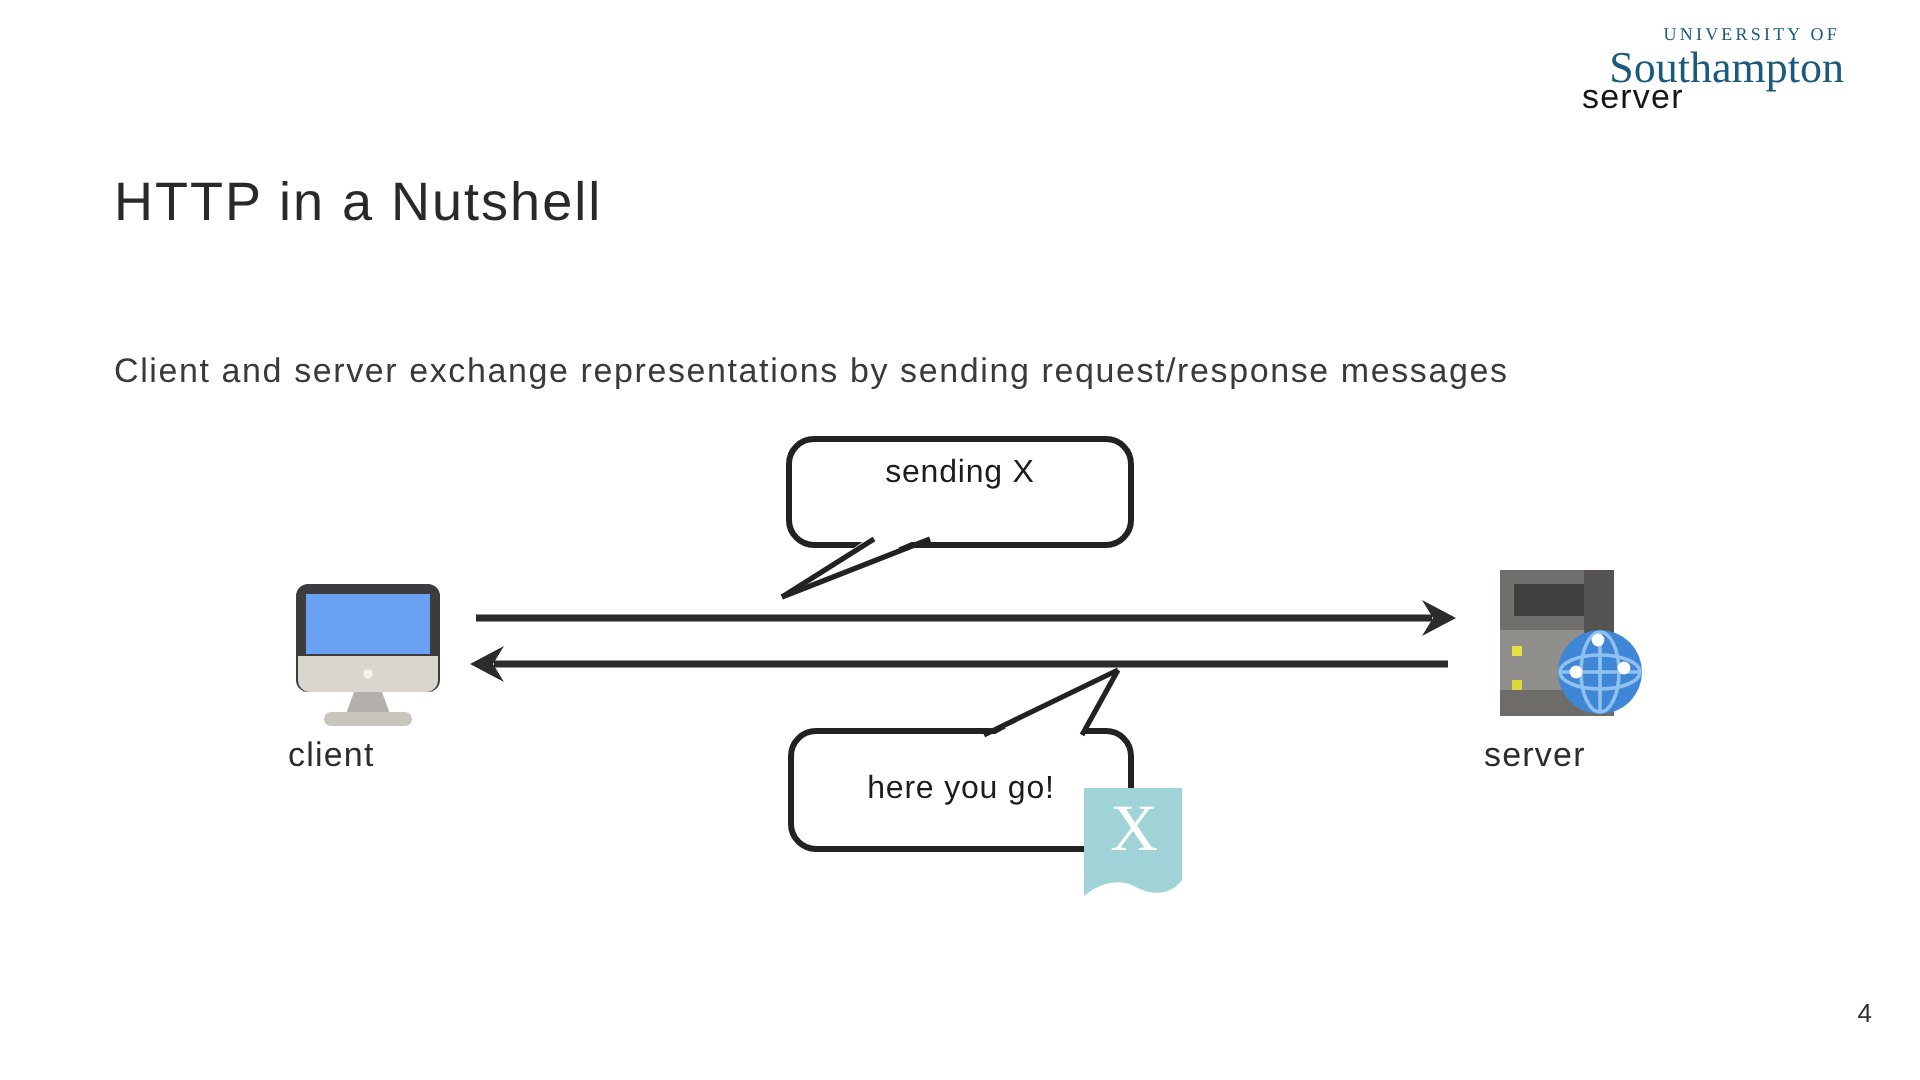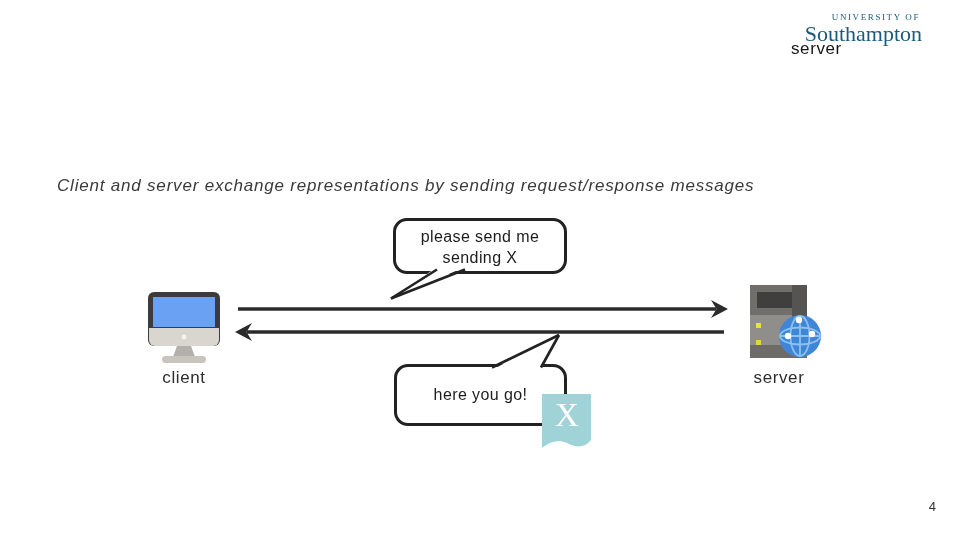--- a/index.html
+++ b/index.html
@@ -9,51 +9,52 @@
   }
   
   .logo{position:absolute;top:13px;right:38px;text-align:right;color:#1a5a7d;line-height:1;}
   .logo .logo-top{font-size:9px;letter-spacing:1.6px;padding-right:2px;font-family:"Liberation Serif",serif;}
   .logo .logo-name{font-size:22px;margin-top:1px;font-family:"Liberation Serif",serif;}
   .stray-server{position:absolute;left:791px;top:39px;font-size:17px;color:#161616;letter-spacing:0.6px;}
   
   .title{position:absolute;left:57px;top:86px;font-size:27px;letter-spacing:1px;color:#292929;font-weight:400;}
   .body-line{position:absolute;left:57px;font-size:17px;letter-spacing:0.8px;color:#3a3a3a;}
   .body-line.l1{top:142px;}
-  .body-line.l2{top:176px;font-style:italic;}
+  .body-line.l2{top:176px;}
   
   .layer{position:absolute;left:0;top:0;width:960px;height:540px;pointer-events:none;}
   .z1{z-index:1;} .z3{z-index:3;}
   .bubble{
     position:absolute;z-index:2;background:#fff;border:3px solid #222;border-radius:14px;
     box-sizing:border-box;text-align:center;font-size:16px;letter-spacing:0.4px;color:#1c1c1c;
   }
   .bubble.request{left:393px;top:218px;width:174px;height:56px;line-height:21px;padding-top:5px;}
   .bubble.response{left:394px;top:364px;width:173px;height:62px;display:flex;align-items:center;justify-content:center;}
-  .icon-label{position:absolute;z-index:2;font-size:17px;letter-spacing:0.6px;color:#2d2d2d;text-align:center;}
+  .icon-label{position:absolute;z-index:2;font-size:17px;letter-spacing:0.6px;color:#2d2d2d;text-align:left;}
   .icon-label.client{left:144px;top:368px;width:80px;}
   .icon-label.server{left:742px;top:368px;width:74px;}
   .x-letter{
     position:absolute;z-index:4;left:549px;top:398px;width:36px;text-align:center;
     font-family:"Liberation Serif",serif;font-size:33px;line-height:35px;color:#ffffff;font-weight:400;
   }
   .page-number{position:absolute;right:24px;top:499px;font-size:13px;color:#333;}
 </style>
 </head>
 <body>
 
 <div class="slide">
 
   <div class="logo">
     <div class="logo-top">UNIVERSITY OF</div>
     <div class="logo-name">Southampton</div>
   </div>
 
   <div class="stray-server">server</div>
 
+  <h1 class="title" style="margin:0;">HTTP in a Nutshell</h1>
   <div class="body-line l2">Client and server exchange representations by sending request/response messages</div>
 
   <svg class="layer z1" viewBox="0 0 960 540">
 
     <g>
       <line x1="238" y1="309" x2="716" y2="309" stroke="#2b2b2b" stroke-width="3.4"></line>
       <path d="M711,300 L728,309 L711,318 L716.5,309 Z" fill="#2b2b2b"></path>
     </g>
 
     <g>
@@ -86,21 +87,20 @@
       <ellipse cx="800" cy="336" rx="20" ry="8.5" fill="none" stroke="#8fc1f0" stroke-width="1.8"></ellipse>
       <line x1="780" y1="336" x2="820" y2="336" stroke="#8fc1f0" stroke-width="1.8"></line>
       <line x1="800" y1="316" x2="800" y2="356" stroke="#8fc1f0" stroke-width="1.8"></line>
       <circle cx="799" cy="320" r="3.2" fill="#ffffff"></circle>
       <circle cx="788" cy="336" r="3.2" fill="#ffffff"></circle>
       <circle cx="812" cy="334" r="3.2" fill="#ffffff"></circle>
     </g>
   </svg>
 
   <div class="bubble request">
-    <div>please send me</div>
     <div>sending X</div>
   </div>
   <div class="bubble response">
     <span>here you go!</span>
   </div>
 
   <svg class="layer z3" viewBox="0 0 960 540">
     <g>
       <polygon points="437,267 391,299 465,267" fill="#ffffff"></polygon>
       <line x1="437" y1="269.5" x2="391" y2="298.5" stroke="#222" stroke-width="2.6"></line>

